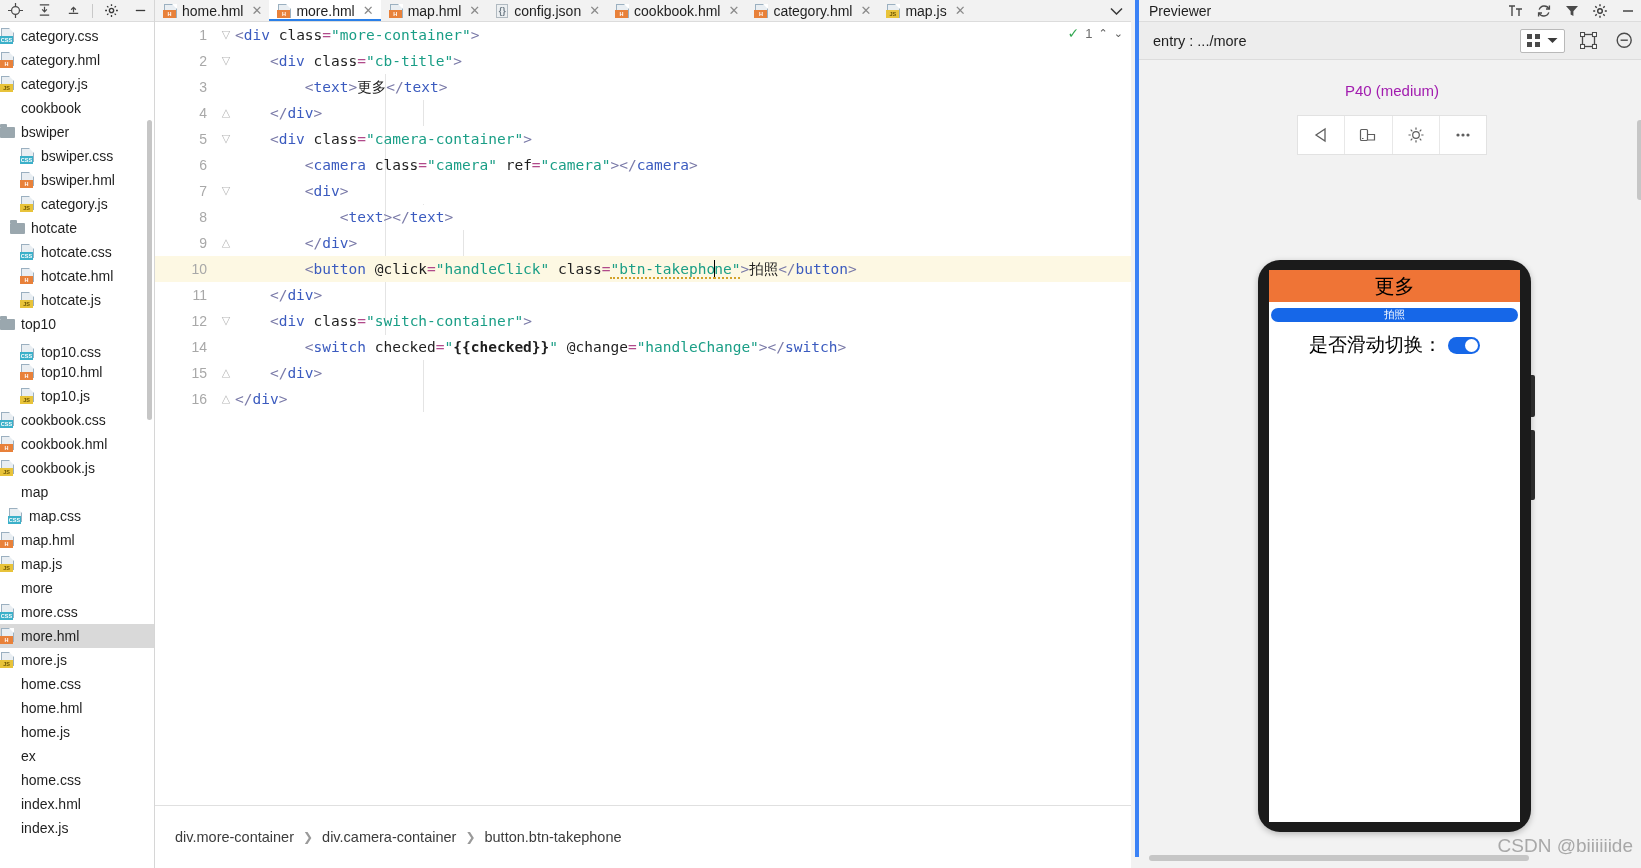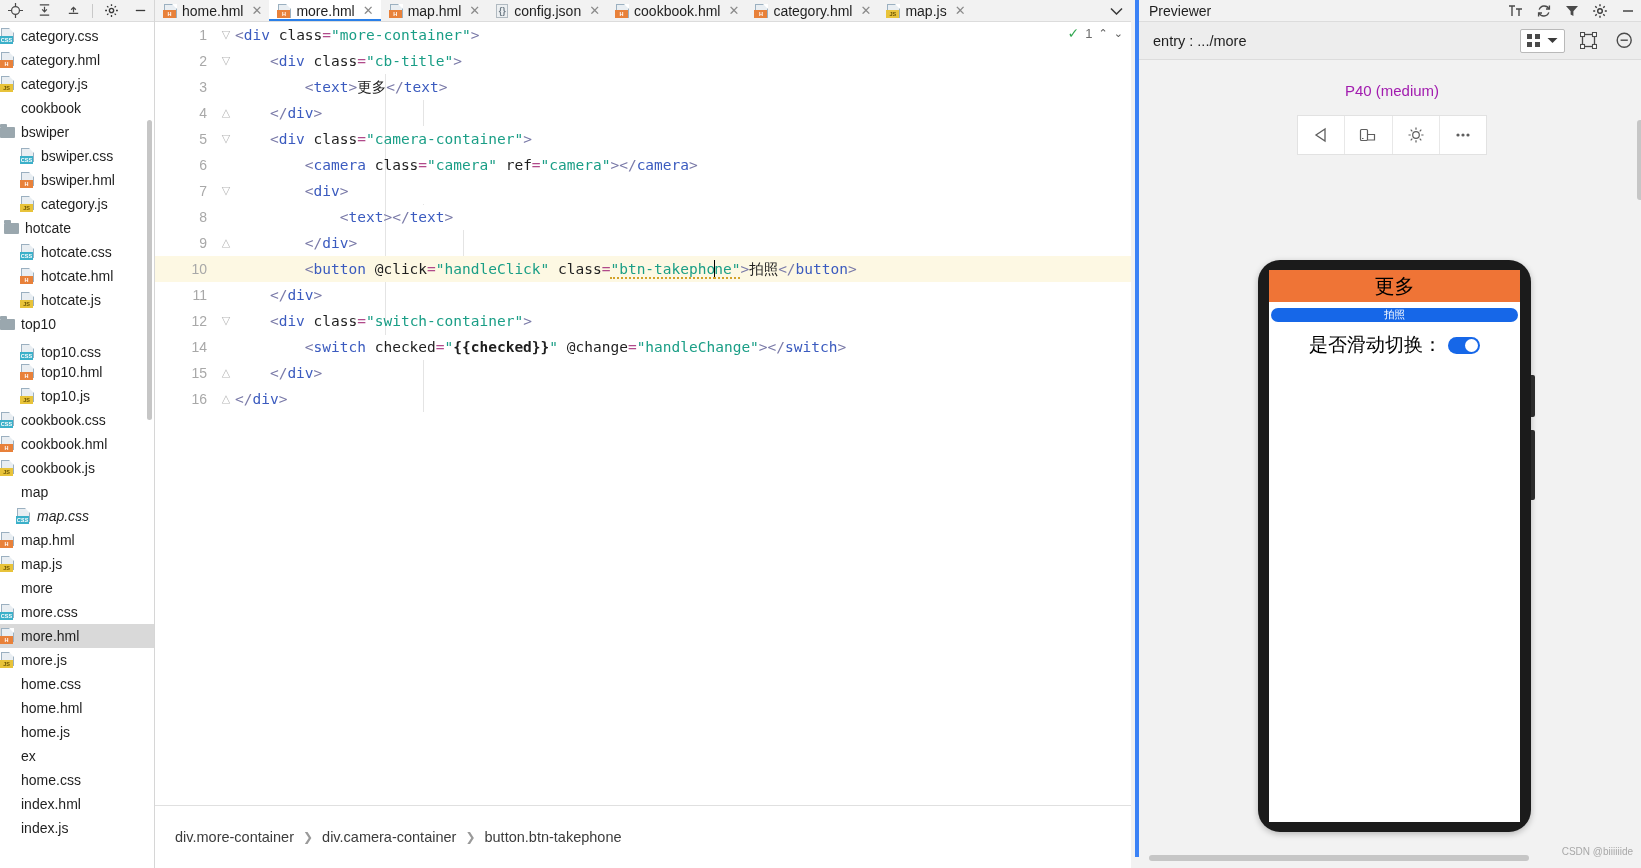--- a/index.html
+++ b/index.html
@@ -229,21 +229,21 @@
   }
   .pv-vscroll{
     position:absolute; right:2px; top:60px; width:6px; height:80px;
     background:#c6c6c6; border-radius:3px;
   }
   .pv-hscroll{
     position:absolute; left:10px; bottom:6px; width:380px; height:6px;
     background:#c6c6c6; border-radius:3px;
   }
   .watermark{
-    position:absolute; right:12px; bottom:10px; font-size:10px; color:#a8a8a8;
+    position:absolute; right:12px; bottom:10px; font-size:19px; color:#a8a8a8;
   }
   svg{ display:block; }
 </style>
 </head>
 <body>
 
 <div class="app">
 
   <div class="sidebar">
     <div class="sb-toolbar">
@@ -322,21 +322,21 @@
           </span>
           <span class="lbl">bswiper.hml</span>
         </div>
         <div class="tree-row" style="padding-left: 20px;">
           <span class="ic ic-file">
             <span class="page"></span>
             <span class="tag tag-js">JS</span>
           </span>
           <span class="lbl">category.js</span>
         </div>
-        <div class="tree-row" style="padding-left: 4px;">
+        <div class="tree-row" style="padding-left: 10px;">
           <span class="ic ic-folder">
             <span class="f"></span>
           </span>
           <span class="lbl">hotcate</span>
         </div>
         <div class="tree-row" style="padding-left: 20px;">
           <span class="ic ic-file">
             <span class="page"></span>
             <span class="tag tag-css">CSS</span>
           </span>
@@ -401,21 +401,21 @@
           <span class="ic ic-file">
             <span class="page"></span>
             <span class="tag tag-js">JS</span>
           </span>
           <span class="lbl">cookbook.js</span>
         </div>
         <div class="tree-row">
           <span class="ic"></span>
           <span class="lbl">map</span>
         </div>
-        <div class="tree-row" style="padding-left: 16px; font-style: italic;">
+        <div class="tree-row" style="padding-left: 8px;">
           <span class="ic ic-file">
             <span class="page"></span>
             <span class="tag tag-css">CSS</span>
           </span>
           <span class="lbl">map.css</span>
         </div>
         <div class="tree-row" style="padding-left: 0px;">
           <span class="ic ic-file">
             <span class="page"></span>
             <span class="tag tag-html">H</span>

